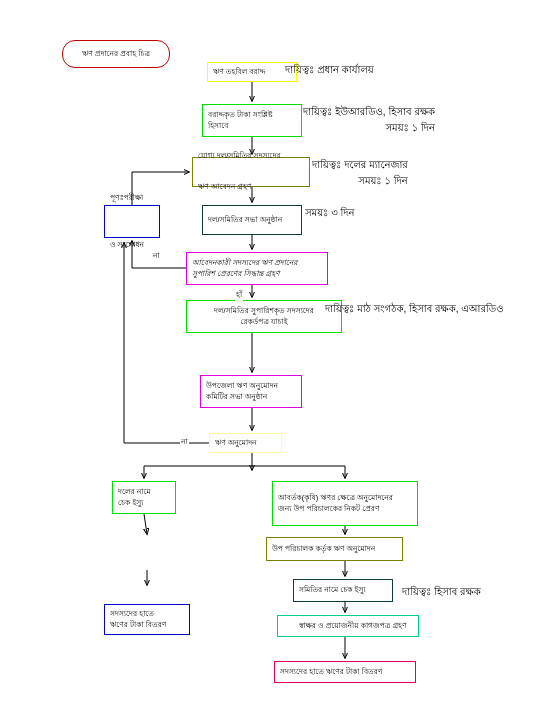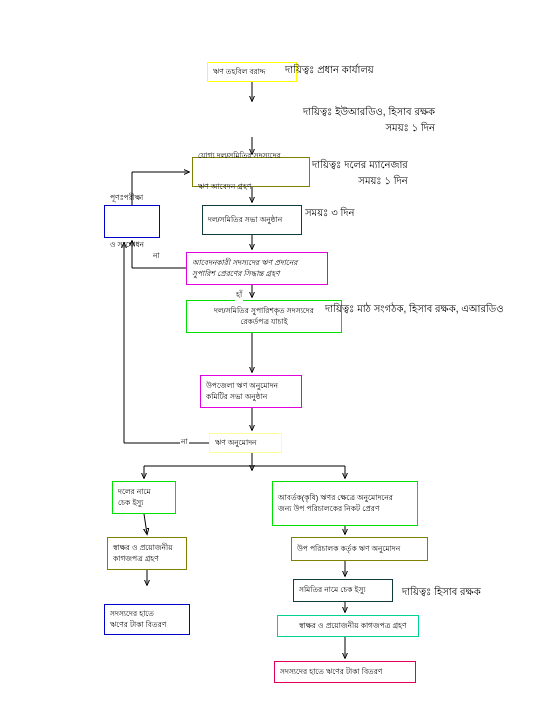--- a/index.html
+++ b/index.html
@@ -35,20 +35,23 @@
   }
   svg.lines{position:absolute;left:0;top:0;width:550px;height:712px;
     pointer-events:none;}
   svg.lines line,svg.lines path{stroke:#000;stroke-width:1;fill:none;}
 </style>
 </head>
 <body>
 
 <div id="canvas">
 
+  <div class="title-box" id="title-box" style="left:62px;top:40px;width:108px;height:28px;">
+    <span>ঋণ প্রদানের প্রবাহ চিত্র</span>
+  </div>
 
   <svg class="lines" viewBox="0 0 550 712" xmlns="http://www.w3.org/2000/svg">
     <defs>
       <marker id="arrow" markerWidth="7" markerHeight="7" refX="5.4" refY="2.6" orient="auto" markerUnits="userSpaceOnUse">
         <path d="M0,0 L6,2.6 L0,5.2 z" fill="#000" stroke="none"></path>
       </marker>
     </defs>
 
     <line x1="252" y1="82" x2="252" y2="101" marker-end="url(#arrow)"></line>
 
@@ -84,20 +87,24 @@
     <line x1="124" y1="443" x2="124" y2="268"></line>
     <line x1="124" y1="268" x2="124" y2="243" marker-end="url(#arrow)"></line>
 
     <line x1="132" y1="205" x2="132" y2="172"></line>
     <line x1="132" y1="172" x2="189" y2="172" marker-end="url(#arrow)"></line>
   </svg>
 
 <div class="node center" style="left: 207px; top: 62px; width: 90px; height: 20px; border-color: rgb(255, 255, 0); border-width: 1.6px;">
       <span class="ln">ঋণ তহবিল বরাদ্দ</span>
     </div>
+    <div class="node" style="left: 202px; top: 104px; width: 100px; height: 33px; border-color: rgb(0, 224, 0); border-width: 1.6px;">
+      <span class="ln">বরাদ্দকৃত টাকা সংশ্লিষ্ট</span>
+      <span class="ln">হিসাবে</span>
+    </div>
     <div class="node" style="left: 192px; top: 157px; width: 118px; height: 30px; border-color: rgb(128, 128, 0); border-width: 1.6px; gap: 20px;">
       <span class="ln">যোগ্য দল/সমিতির সদস্যদের</span>
       <span class="ln">ঋণ আবেদন গ্রহণ</span>
     </div>
     <div class="node center" style="left: 202px; top: 205px; width: 100px; height: 30px; border-color: rgb(14, 59, 59); border-width: 1.6px;">
       <span class="ln">দল/সমিতির সভা অনুষ্ঠান</span>
     </div>
     <div class="node" style="left: 186px; top: 252px; width: 142px; height: 33px; border-color: rgb(224, 0, 224); border-width: 1.6px; font-style: italic;">
       <span class="ln">আবেদনকারী সদস্যদের ঋণ প্রদানের</span>
       <span class="ln">সুপারিশ প্রেরণের সিদ্ধান্ত গ্রহণ</span>
@@ -114,25 +121,21 @@
       <span class="ln">ঋণ অনুমোদন</span>
     </div>
     <div class="node" style="left: 112px; top: 481px; width: 64px; height: 33px; border-color: rgb(0, 224, 0); border-width: 1.6px;">
       <span class="ln">দলের নামে</span>
       <span class="ln">চেক ইস্যু</span>
     </div>
     <div class="node" style="left: 272px; top: 481px; width: 146px; height: 45px; border-color: rgb(0, 224, 0); border-width: 1.6px;">
       <span class="ln">আবর্তক(কৃষি) ঋণর ক্ষেত্রে অনুমোদনের</span>
       <span class="ln">জন্য উপ পরিচালকের নিকট প্রেরণ</span>
     </div>
-    <div class="node" style="left: 107px; top: 537px; width: 80px; height: 33px; border-color: rgb(128, 128, 0); border-width: 1.6px;">
-      <span class="ln">স্বাক্ষর ও প্রয়োজনীয়</span>
-      <span class="ln">কাগজপত্র গ্রহণ</span>
-    </div>
-    <div class="node center" style="left: 291px; top: 537px; width: 137px; height: 24px; border-color: rgb(128, 128, 0); border-width: 1.6px;">
+    <div class="node center" style="left: 266px; top: 537px; width: 137px; height: 24px; border-color: rgb(128, 128, 0); border-width: 1.6px;">
       <span class="ln">উপ পরিচালক কর্তৃক ঋণ অনুমোদন</span>
     </div>
     <div class="node center" style="left: 293px; top: 579px; width: 100px; height: 23px; border-color: rgb(14, 59, 59); border-width: 1.6px;">
       <span class="ln">সমিতির নামে চেক ইস্যু</span>
     </div>
     <div class="node" style="left: 104px; top: 588px; width: 86px; height: 31px; border-color: rgb(0, 0, 204); border-width: 1.6px; margin-top: 16px;">
       <span class="ln">সদস্যদের হাতে</span>
       <span class="ln">ঋণের টাকা বিতরণ</span>
     </div>
     <div class="node center" style="left: 277px; top: 615px; width: 142px; height: 22px; border-color: rgb(0, 208, 144); border-width: 1.6px; padding-left: 21px;">

